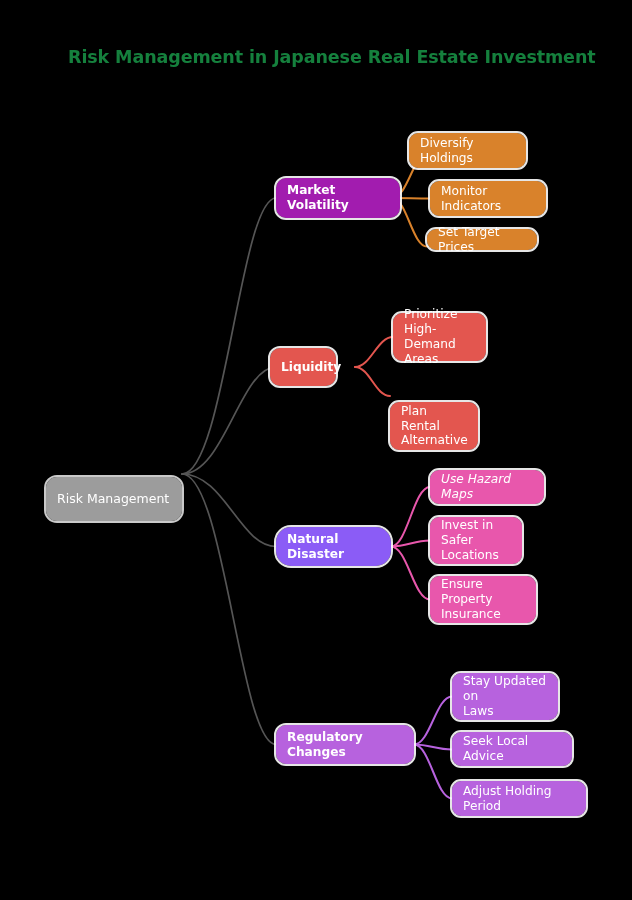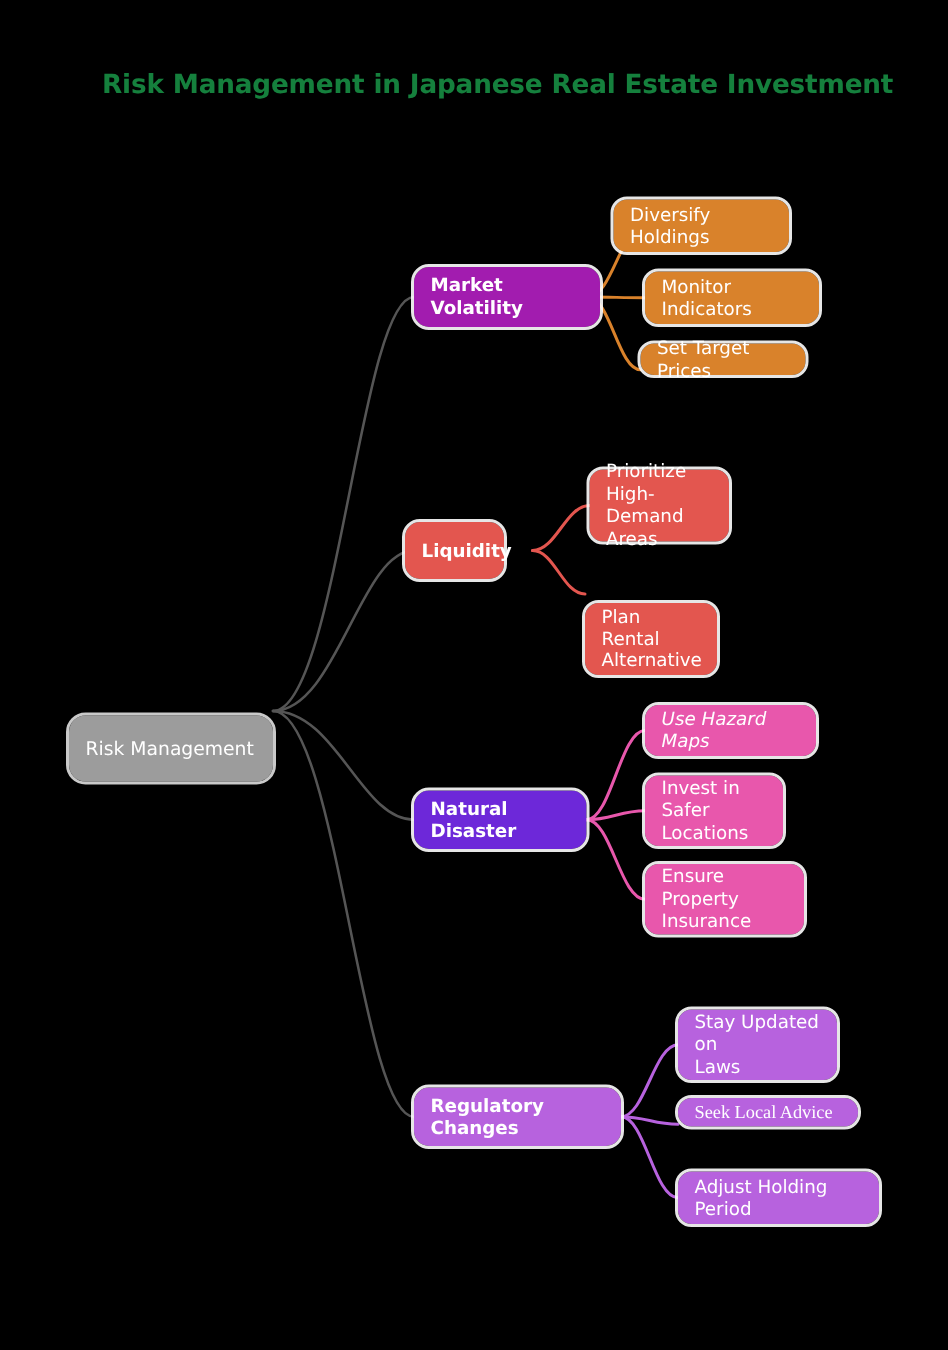--- a/index.html
+++ b/index.html
@@ -107,39 +107,39 @@
       </div>
       <div class="node parent" style="left: 270px; top: 348px; width: 66px; height: 38px; background: rgb(227, 86, 79); text-align: center;">
         <span>Liquidity</span>
       </div>
       <div class="node child" style="left: 393px; top: 313px; width: 93px; height: 48px; background: rgb(227, 86, 79);">
         <span>Prioritize High-<br>Demand Areas</span>
       </div>
       <div class="node child" style="left: 390px; top: 372px; width: 88px; height: 48px; background: rgb(227, 86, 79); margin-top: 30px;">
         <span>Plan Rental<br>Alternative</span>
       </div>
-      <div class="node parent" style="left: 276px; top: 527px; width: 115px; height: 39px; background: #6d28d9;">
+      <div class="node parent" style="left: 276px; top: 527px; width: 115px; height: 39px; background: #8b5cf6; border-radius: 15px;">
         <span>Natural Disaster</span>
       </div>
       <div class="node child" style="left: 430px; top: 470px; width: 114px; height: 34px; background: rgb(232, 87, 172); font-style: italic;">
         <span>Use Hazard Maps</span>
       </div>
       <div class="node child" style="left: 430px; top: 517px; width: 92px; height: 47px; background: rgb(232, 87, 172);">
         <span>Invest in Safer<br>Locations</span>
       </div>
       <div class="node child" style="left: 430px; top: 576px; width: 106px; height: 47px; background: rgb(232, 87, 172);">
         <span>Ensure Property<br>Insurance</span>
       </div>
       <div class="node parent" style="left: 276px; top: 725px; width: 138px; height: 39px; background: rgb(183, 98, 222);">
         <span>Regulatory Changes</span>
       </div>
       <div class="node child" style="left: 452px; top: 673px; width: 106px; height: 47px; background: rgb(183, 98, 222);">
         <span>Stay Updated on<br>Laws</span>
       </div>
-      <div class="node child" style="left: 452px; top: 732px; width: 120px; height: 19px; background: rgb(183, 98, 222); font-family: Liberation Serif, serif;">
+      <div class="node child" style="left: 452px; top: 732px; width: 120px; height: 34px; background: rgb(183, 98, 222);">
         <span>Seek Local Advice</span>
       </div>
       <div class="node child" style="left: 452px; top: 781px; width: 134px; height: 35px; background: rgb(183, 98, 222);">
         <span>Adjust Holding Period</span>
       </div>
       <div class="node root" style="left: 46px; top: 452px; width: 136px; height: 44px; margin-top: 25px;">
         <span>Risk Management</span>
       </div>
     </div>
 </div>

